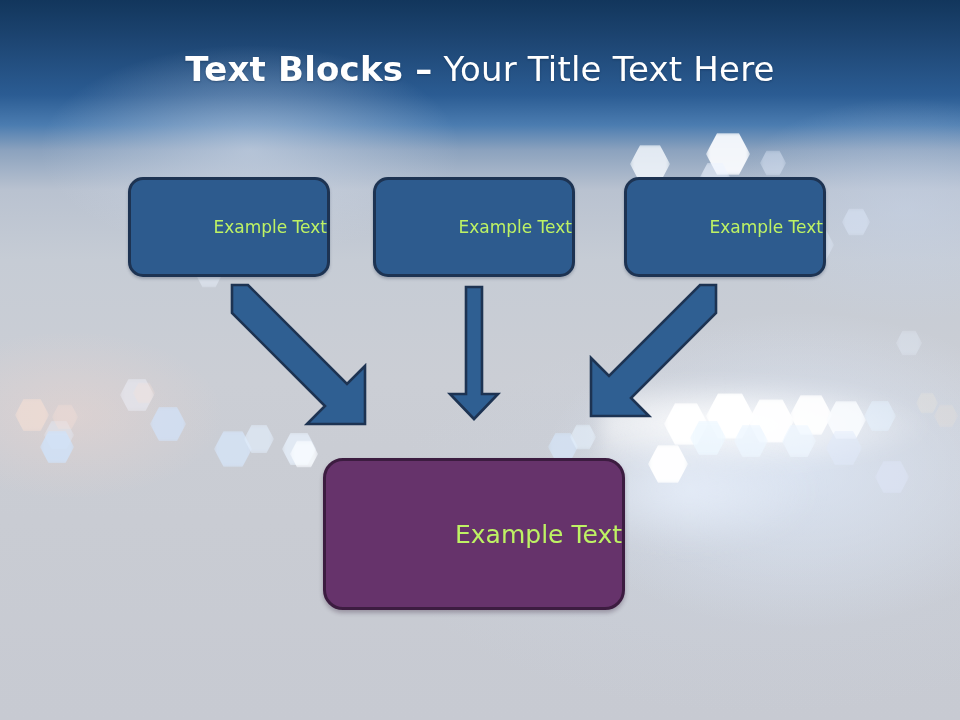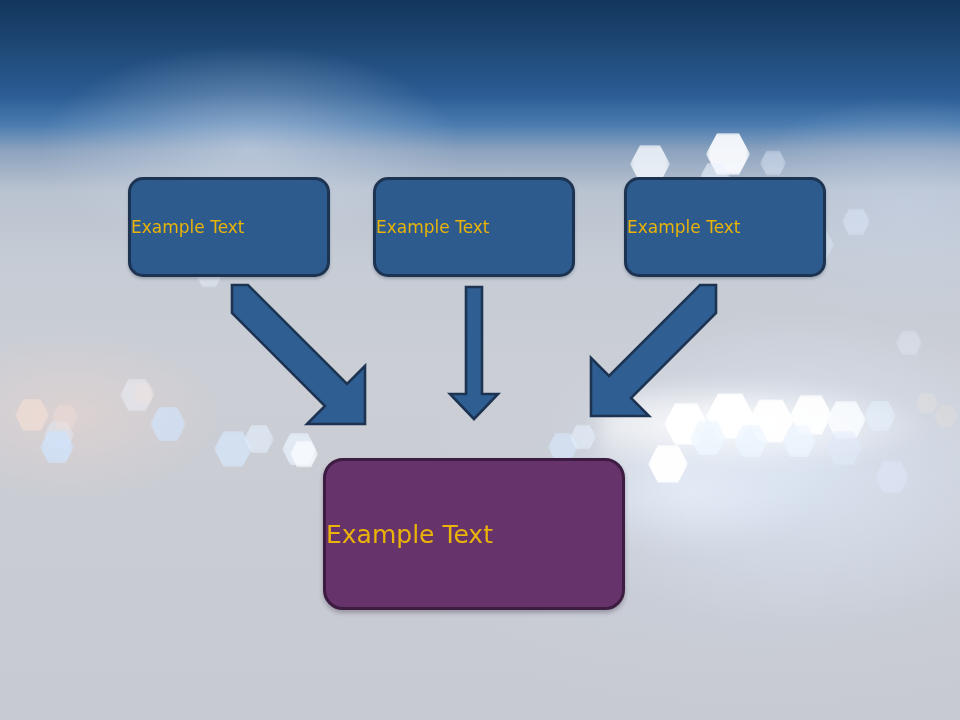--- a/index.html
+++ b/index.html
@@ -88,22 +88,22 @@
   }
   .title .strong { font-weight: bold; }
   .title .light  { font-weight: normal; }
 
   
   .node {
     position: absolute;
     box-sizing: border-box;
     display: flex;
     align-items: center;
-    justify-content: flex-start;
-    color: #eab308;
+    justify-content: flex-end;
+    color: #bef264;
     border-style: solid;
     text-align: center;
   }
   .node.top {
     width: 202px;
     height: 100px;
     background: #2d5b8e;
     border: 3px solid #1d3352;
     border-radius: 15px;
     font-size: 17px;
@@ -173,20 +173,23 @@
       <div class="bokeh" style="left: 782px; top: 424px; width: 34px; height: 34px; background: rgba(238, 247, 255, 0.7);"></div>
       <div class="bokeh" style="left: 648px; top: 444px; width: 40px; height: 40px; background: rgba(255, 255, 255, 0.95);"></div>
       <div class="bokeh" style="left: 864px; top: 400px; width: 32px; height: 32px; background: rgba(230, 242, 255, 0.55);"></div>
       <div class="bokeh" style="left: 826px; top: 430px; width: 36px; height: 36px; background: rgba(224, 234, 250, 0.55);"></div>
       <div class="bokeh" style="left: 875px; top: 460px; width: 34px; height: 34px; background: rgba(222, 230, 248, 0.55);"></div>
       <div class="bokeh" style="left: 896px; top: 330px; width: 26px; height: 26px; background: rgba(232, 240, 252, 0.35);"></div>
       <div class="bokeh" style="left: 934px; top: 404px; width: 24px; height: 24px; background: rgba(234, 226, 214, 0.3);"></div>
       <div class="bokeh" style="left: 916px; top: 392px; width: 22px; height: 22px; background: rgba(240, 232, 218, 0.28);"></div>
     </div>
 
+  <div class="title">
+    <span class="strong">Text Blocks –</span><span class="light"> Your Title Text Here</span>
+  </div>
 
   <div class="arrow-layer">
     <svg width="960" height="720" viewBox="0 0 960 720" xmlns="http://www.w3.org/2000/svg">
 
       <g>
         <path d="M 232,285 L 248,285 L 347,384 L 365,366 L 365,424 L 307,424 L 325,406 L 232,313 Z" fill="#2f5f92" stroke="#1d3352" stroke-width="2.6" stroke-linejoin="miter"></path>
       </g>
 
       <g>
         <path d="M 466,287 L 482,287 L 482,394 L 498,394 L 474,419 L 450,394 L 466,394 Z" fill="#2f5f92" stroke="#1d3352" stroke-width="2.6" stroke-linejoin="miter"></path>

